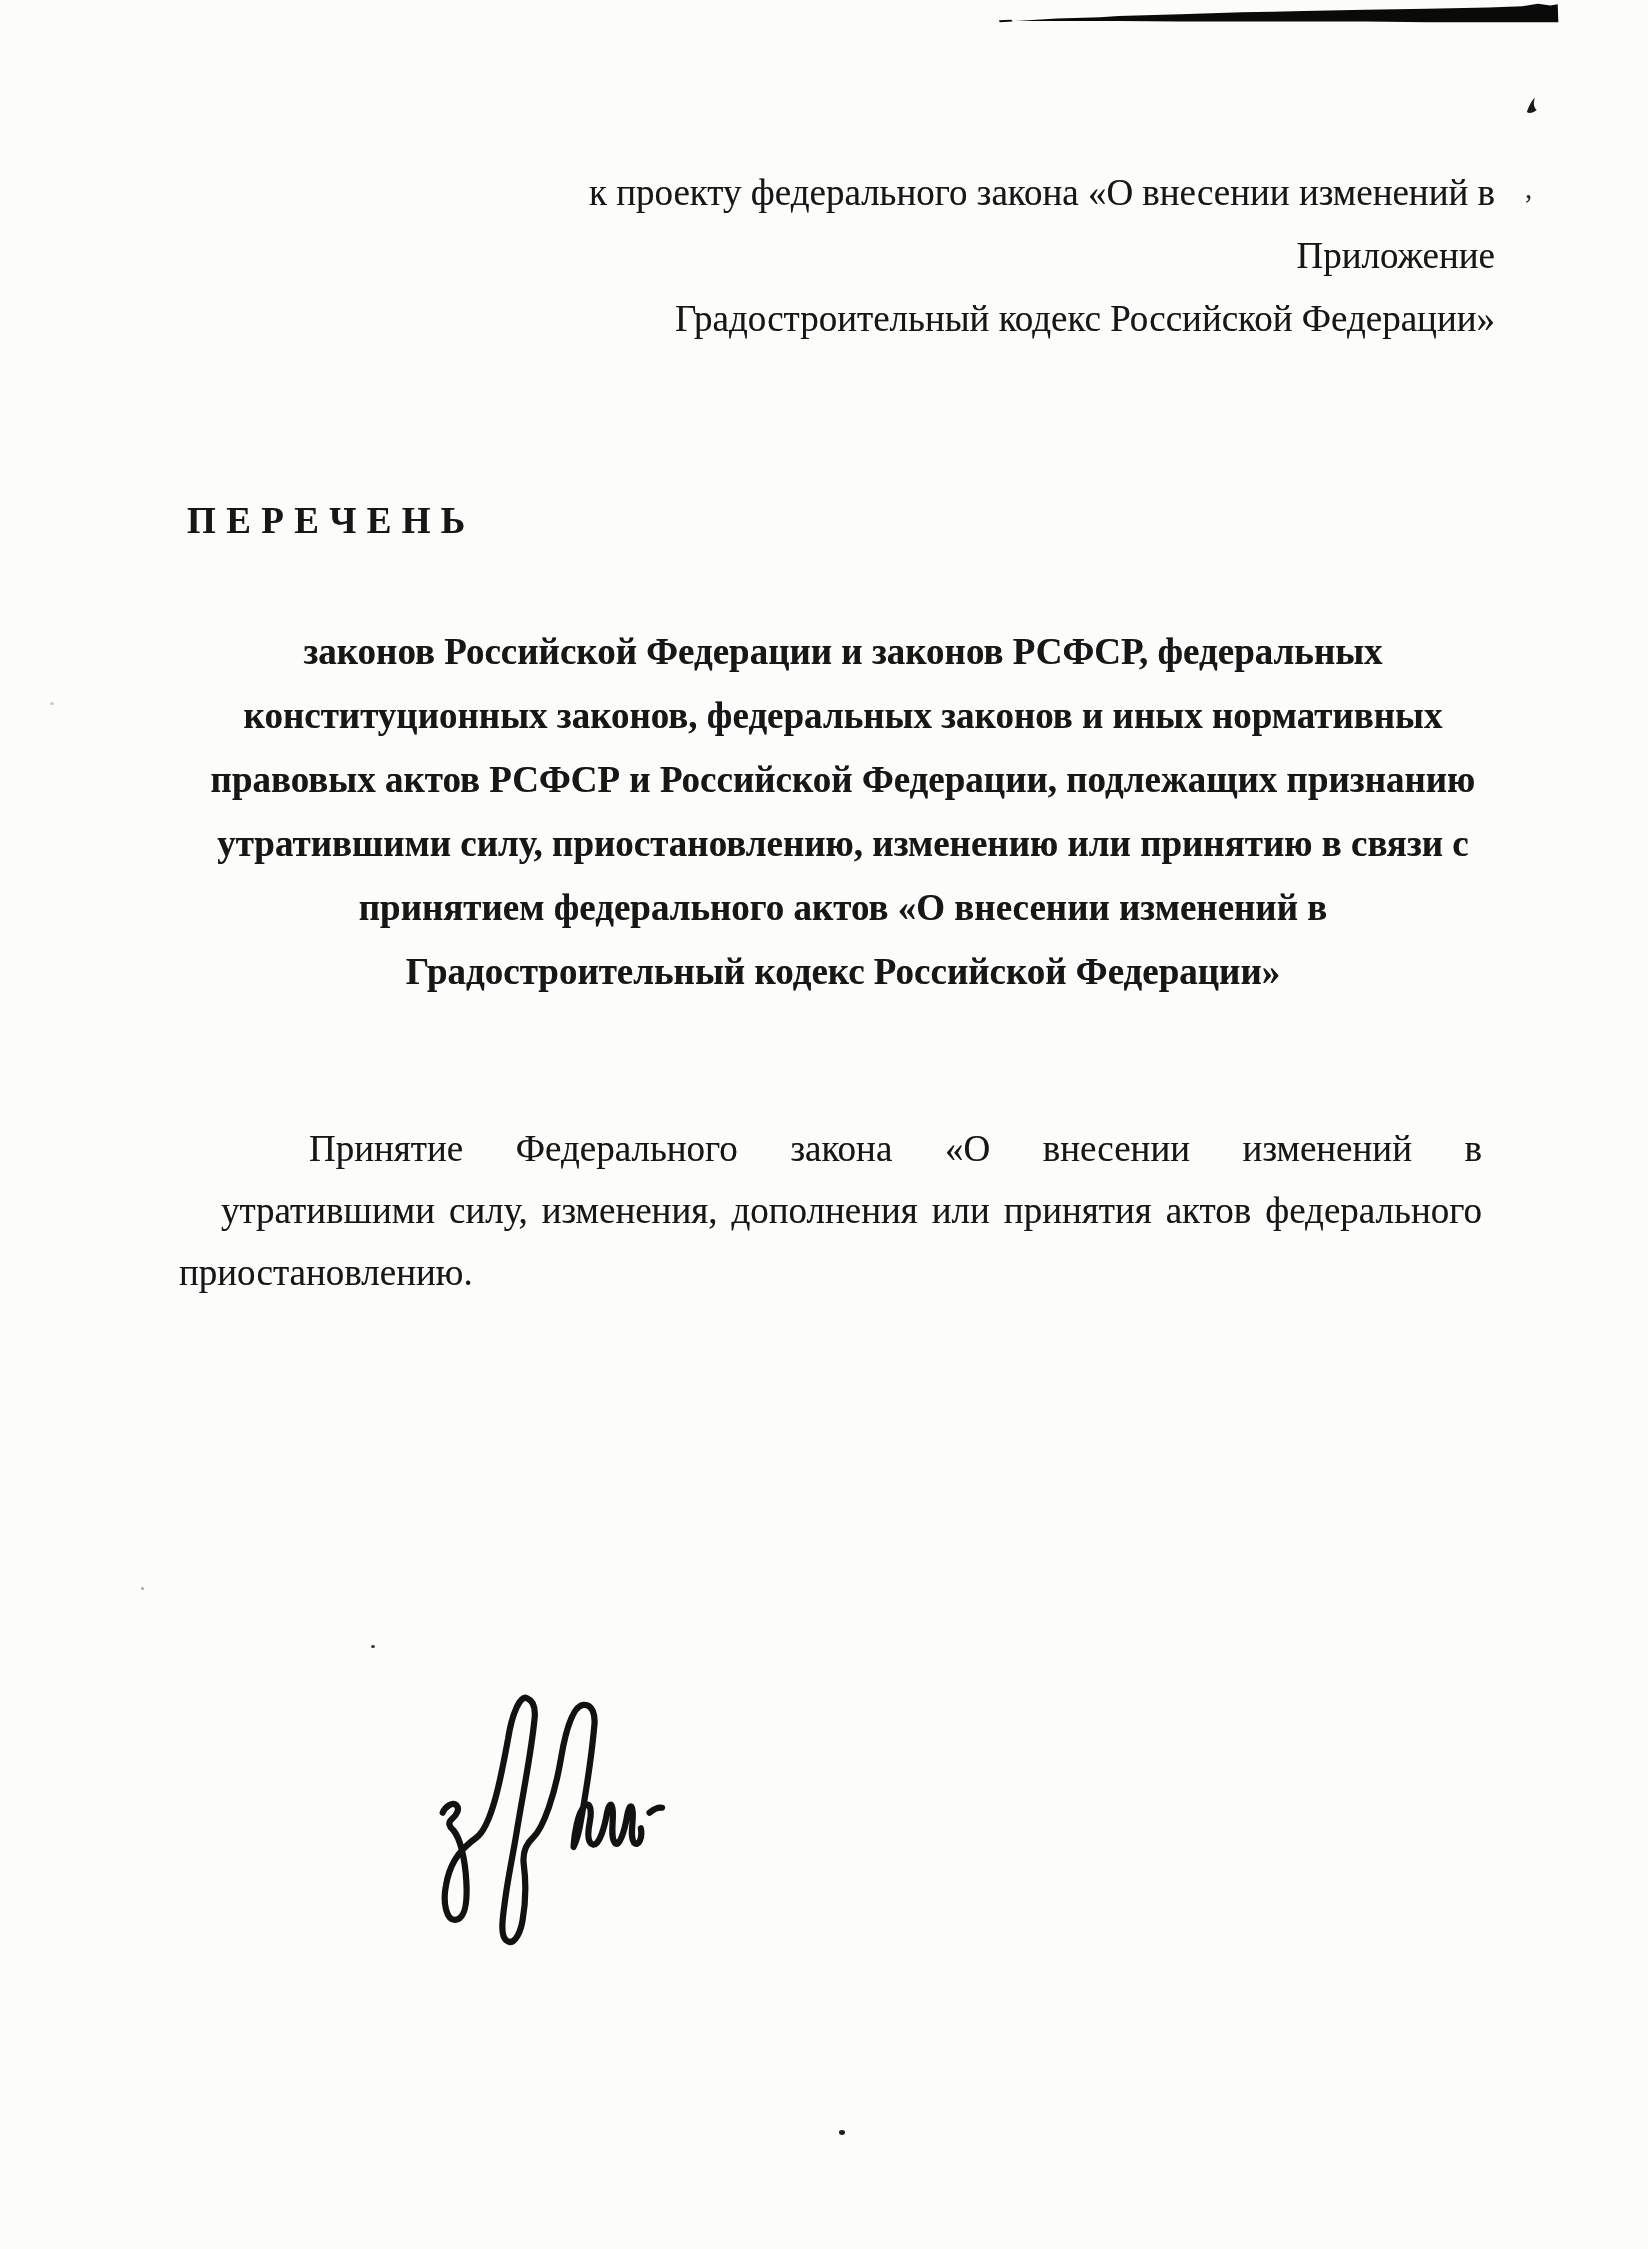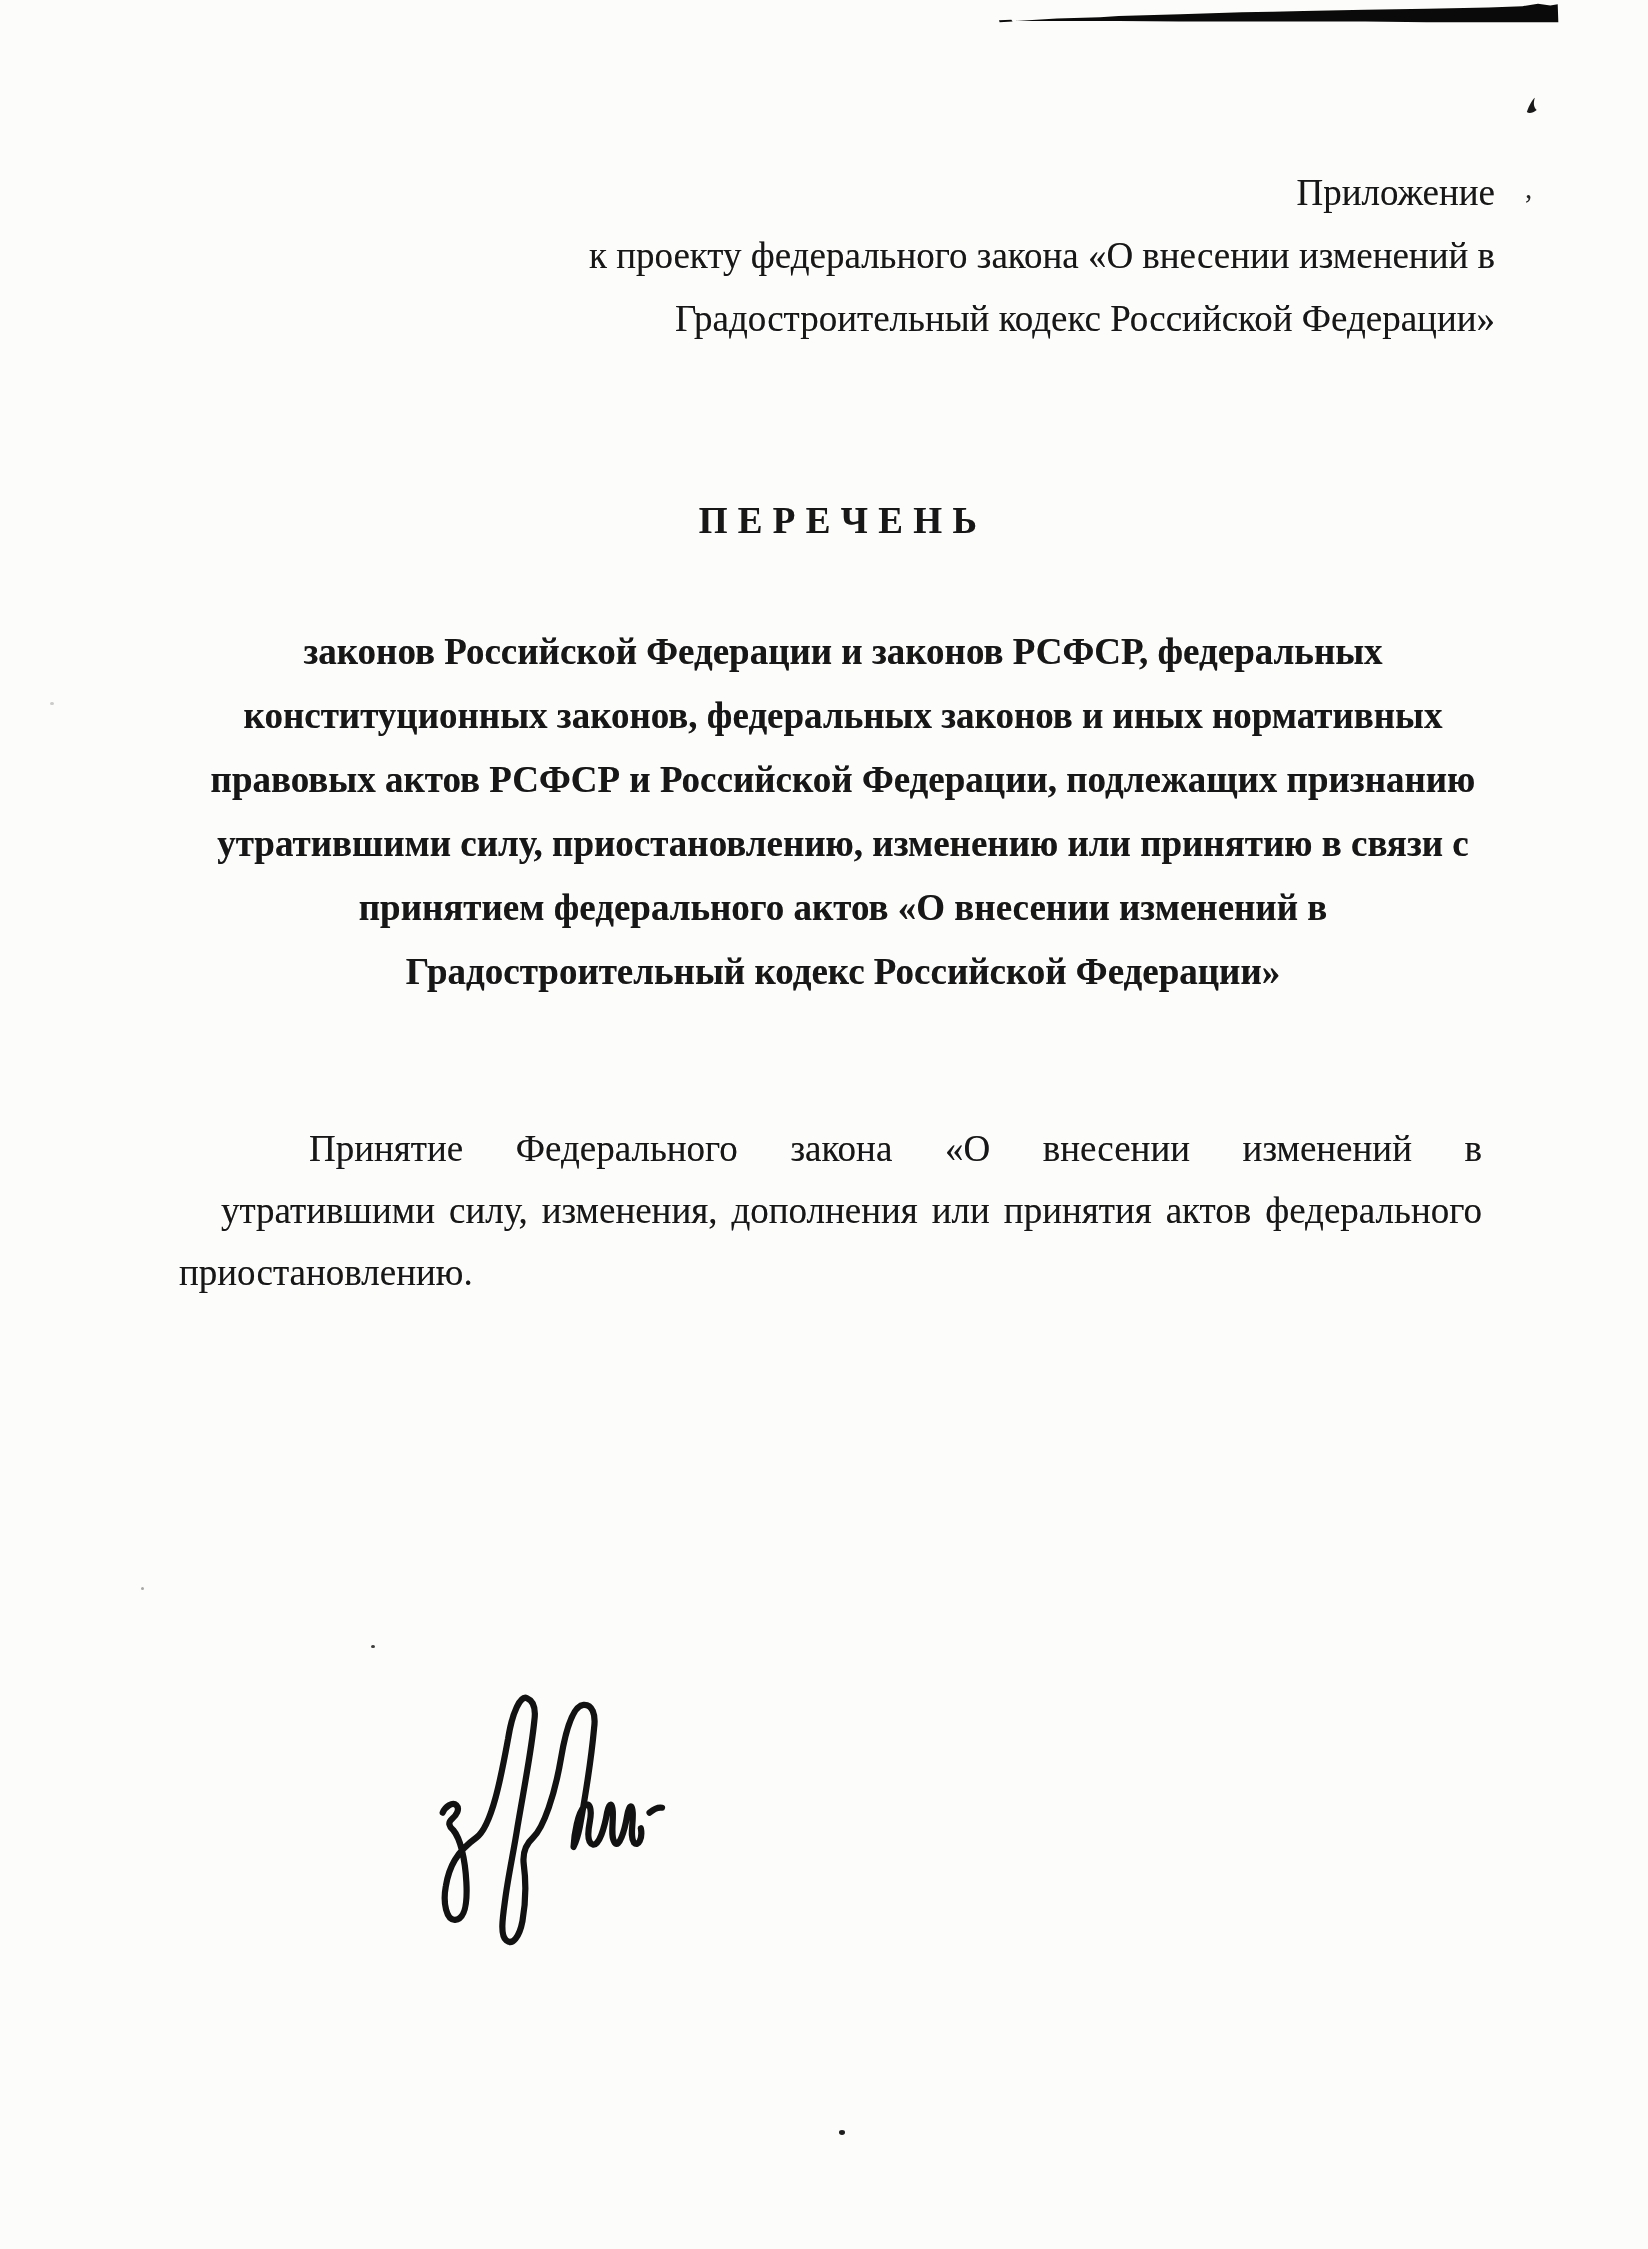--- a/index.html
+++ b/index.html
@@ -32,21 +32,21 @@
     line-height: 63px;
     white-space: nowrap;
   }
 
   
   .doc-title {
     position: absolute;
     top: 489px;
     left: 187px;
     width: 1312px;
-    text-align: center;
+    text-align: left;
     font-weight: bold;
     font-size: 37px;
     line-height: 64px;
     letter-spacing: 0.28em;
     white-space: nowrap;
   }
 
   
   .list-heading {
     position: absolute;
@@ -117,22 +117,22 @@
              L 1800 34 L 1700 34 Z" fill="#0a0a0a"></path>
   </svg>
 
   <svg class="tick-speck" viewBox="0 0 26 30" aria-hidden="true">
     <path d="M 3 24 C 7 13, 12 4, 16 1 C 14 8, 13 15, 19 21 C 13 26, 6 27, 3 24 Z" fill="#1a1a1a"></path>
   </svg>
 
   <div class="comma-speck">,</div>
 
   <div class="header-block">
+    <div class="h-line">к проекту федерального закона «О внесении изменений в</div>
     <div class="h-line">Приложение</div>
-    <div class="h-line">к проекту федерального закона «О внесении изменений в</div>
     <div class="h-line">Градостроительный кодекс Российской Федерации»</div>
   </div>
 
   <div class="doc-title">ПЕРЕЧЕНЬ</div>
 
   <div class="list-heading">
     <div class="lh-line">законов Российской Федерации и законов РСФСР, федеральных</div>
     <div class="lh-line">конституционных законов, федеральных законов и иных нормативных</div>
     <div class="lh-line">правовых актов РСФСР и Российской Федерации, подлежащих признанию</div>
     <div class="lh-line">утратившими силу, приостановлению, изменению или принятию в связи с</div>

